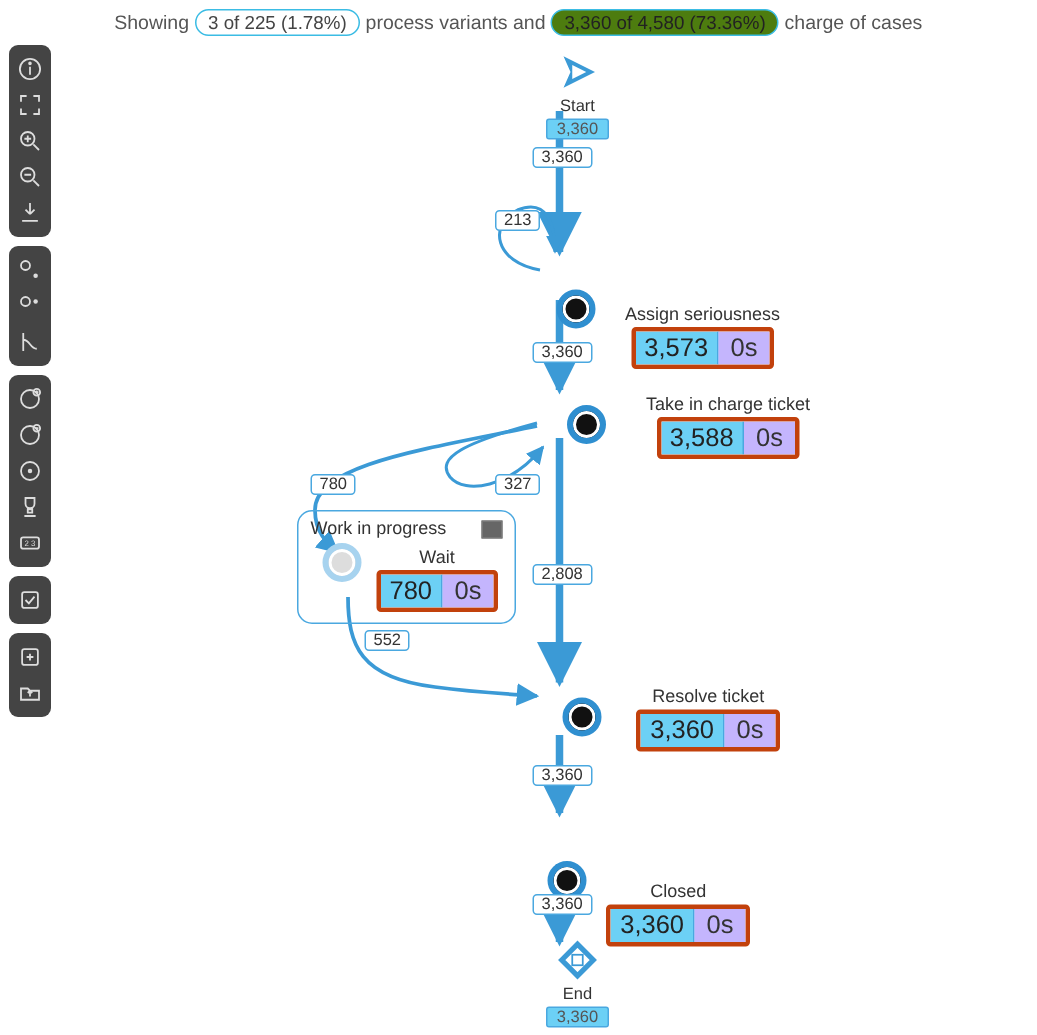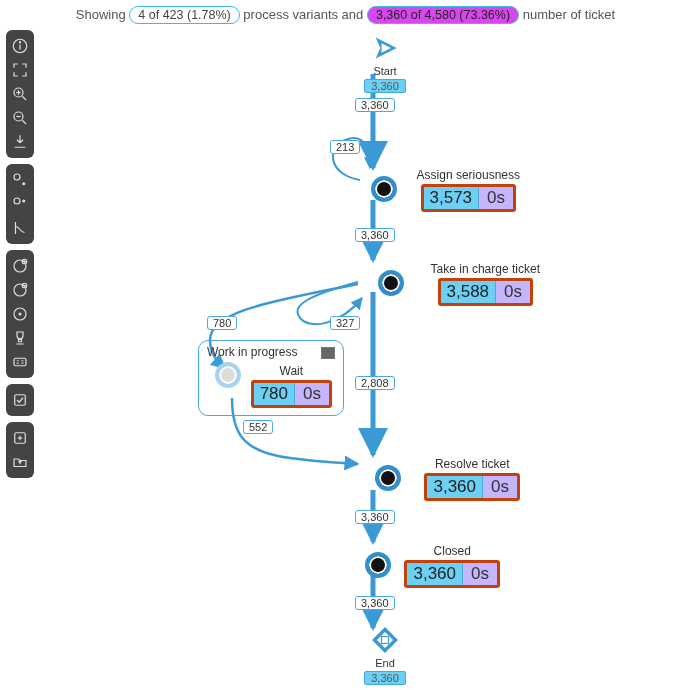--- a/index.html
+++ b/index.html
@@ -21,21 +21,21 @@
   }
   .pill {
     display: inline-block;
     border: 1px solid #3bbce4;
     border-radius: 10px;
     padding: 1px 8px;
     font-size: 12.5px;
     color: #444;
     background: #fff;
   }
-  .pill.selected { background: #d946ef; color: #222; }
+  .pill.selected { background: #4d7c0f; color: #222; }
   .toolbar {
     position: absolute;
     top: 30px; left: 6px;
     width: 28px;
   }
   .tool-group {
     background: #444;
     border-radius: 6px;
     margin-bottom: 6px;
     padding: 4px 0;
@@ -142,24 +142,24 @@
     position: absolute; inset: 0;
     width: 691px; height: 690px;
     pointer-events: none;
   }
 </style>
 </head>
 <body>
 
 <div class="summary">
   <span>Showing</span>
-  <span class="pill">4 of 423 (1.78%)</span>
+  <span class="pill">3 of 225 (1.78%)</span>
   <span>process variants and</span>
   <span class="pill selected">3,360 of 4,580 (73.36%)</span>
-  <span>number of ticket</span>
+  <span>charge of cases</span>
 </div>
 
 <div class="toolbar">
   <div class="tool-group">
     <div class="tool-btn">
         <svg viewBox="0 0 24 24">
           <circle cx="12" cy="12" r="9"></circle>
           <line x1="12" y1="10" x2="12" y2="17"></line>
           <circle cx="12" cy="7" r="0.8" fill="#ddd"></circle>
         </svg>
@@ -304,21 +304,21 @@
         <polygon points="9,8 17,12 9,16" fill="#fff"></polygon>
       </svg>
     <div class="startend-label">Start</div>
     <div class="startend-count">3,360</div>
   </div>
 
 
   <div class="activity" style="left:360px; top:166px; width:160px;">
     <div style="display:flex; align-items:center;">
       <div class="act-circle"></div>
-      <div style="margin-left:8px; text-align:center;">
+      <div style="margin-left:8px; text-align:center;margin-top:34px;">
         <div class="act-label">Assign seriousness</div>
         <div class="metrics">
           <span class="count">3,573</span>
           <span class="time">0s</span>
         </div>
       </div>
     </div>
   </div>
 
   <div class="activity" style="left:360px; top:260px; width:180px;">
@@ -361,21 +361,21 @@
           <span class="count">3,360</span>
           <span class="time">0s</span>
         </div>
       </div>
     </div>
   </div>
 
   <div class="activity" style="left:360px; top:542px; width:140px;">
     <div style="display:flex; align-items:center;">
       <div class="act-circle"></div>
-      <div style="margin-left:8px; text-align:center;">
+      <div style="margin-left:8px; text-align:center;margin-top:43px;">
         <div class="act-label">Closed</div>
         <div class="metrics">
           <span class="count">3,360</span>
           <span class="time">0s</span>
         </div>
       </div>
     </div>
   </div>
 
   <div class="activity" style="left:355px; top:626px; width:60px;">

